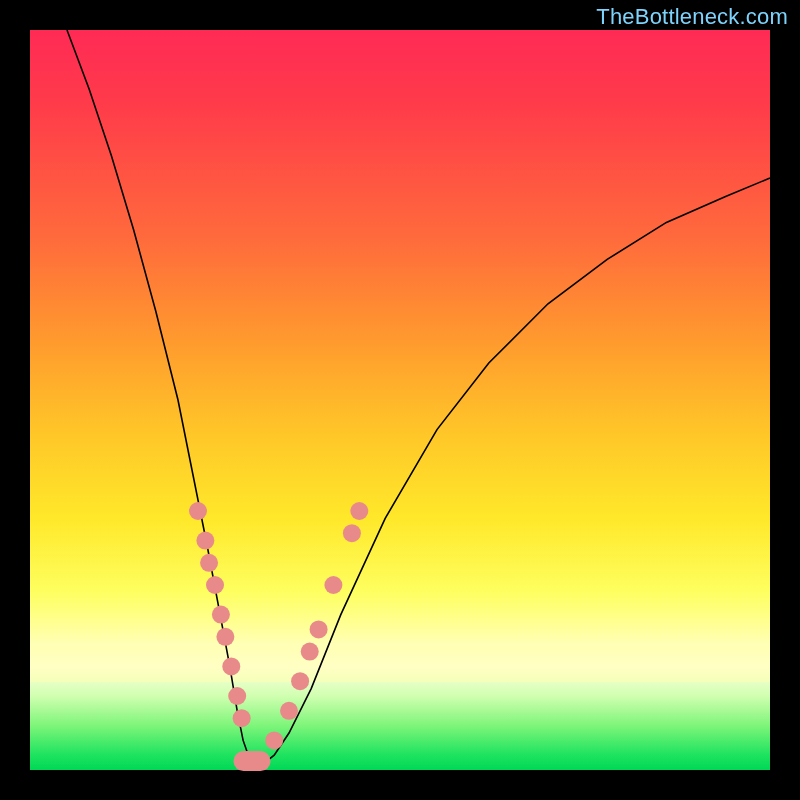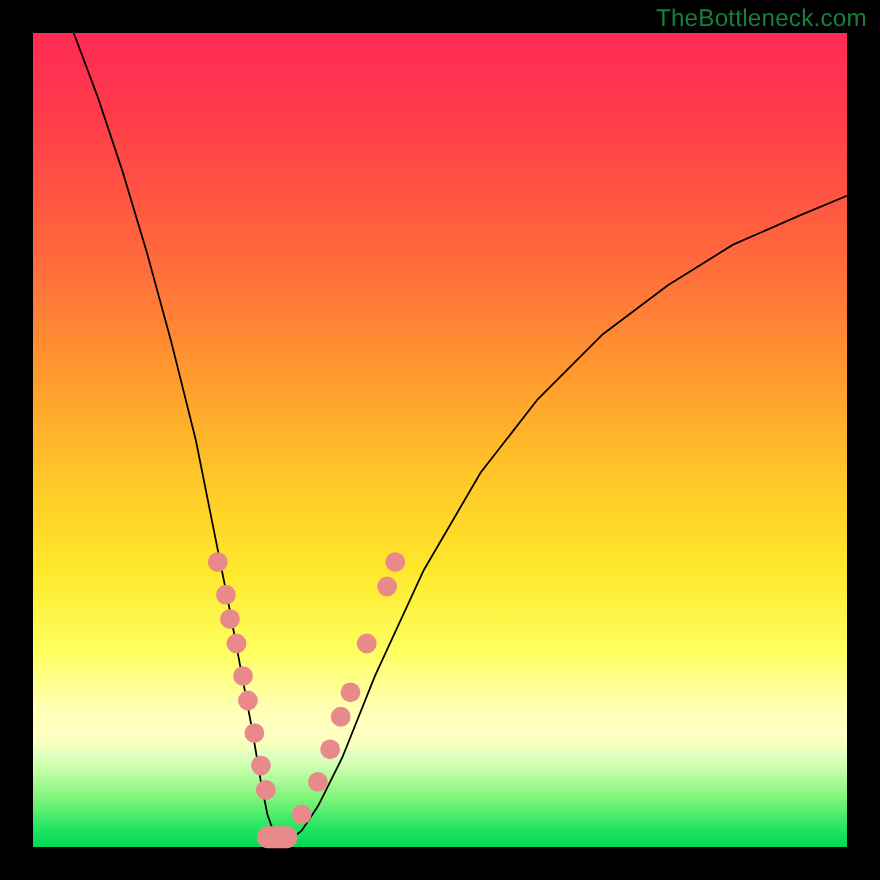--- a/index.html
+++ b/index.html
@@ -48,21 +48,21 @@
     height: 36px;
     bottom: 88px;
     background: #ffffb0;
     opacity: 0.6;
     pointer-events: none;
   }
   .watermark {
     position: absolute;
     top: 4px;
     right: 12px;
-    color: #15803d;
+    color: #7dd3fc;
     font-size: 22px;
     font-weight: 500;
     letter-spacing: 0.2px;
     user-select: none;
   }
   svg.curve {
     position: absolute;
     left: 0;
     top: 0;
     width: 740px;

